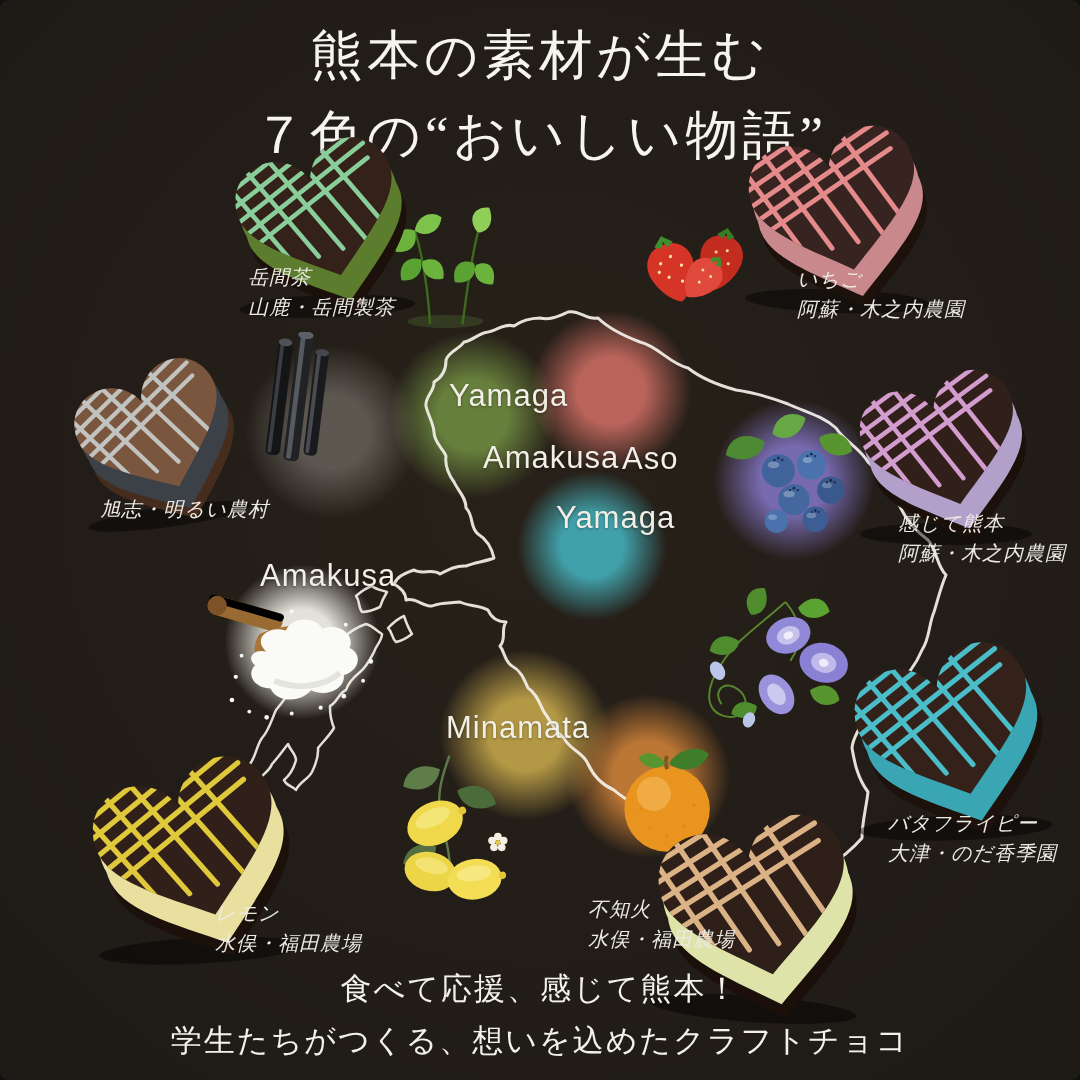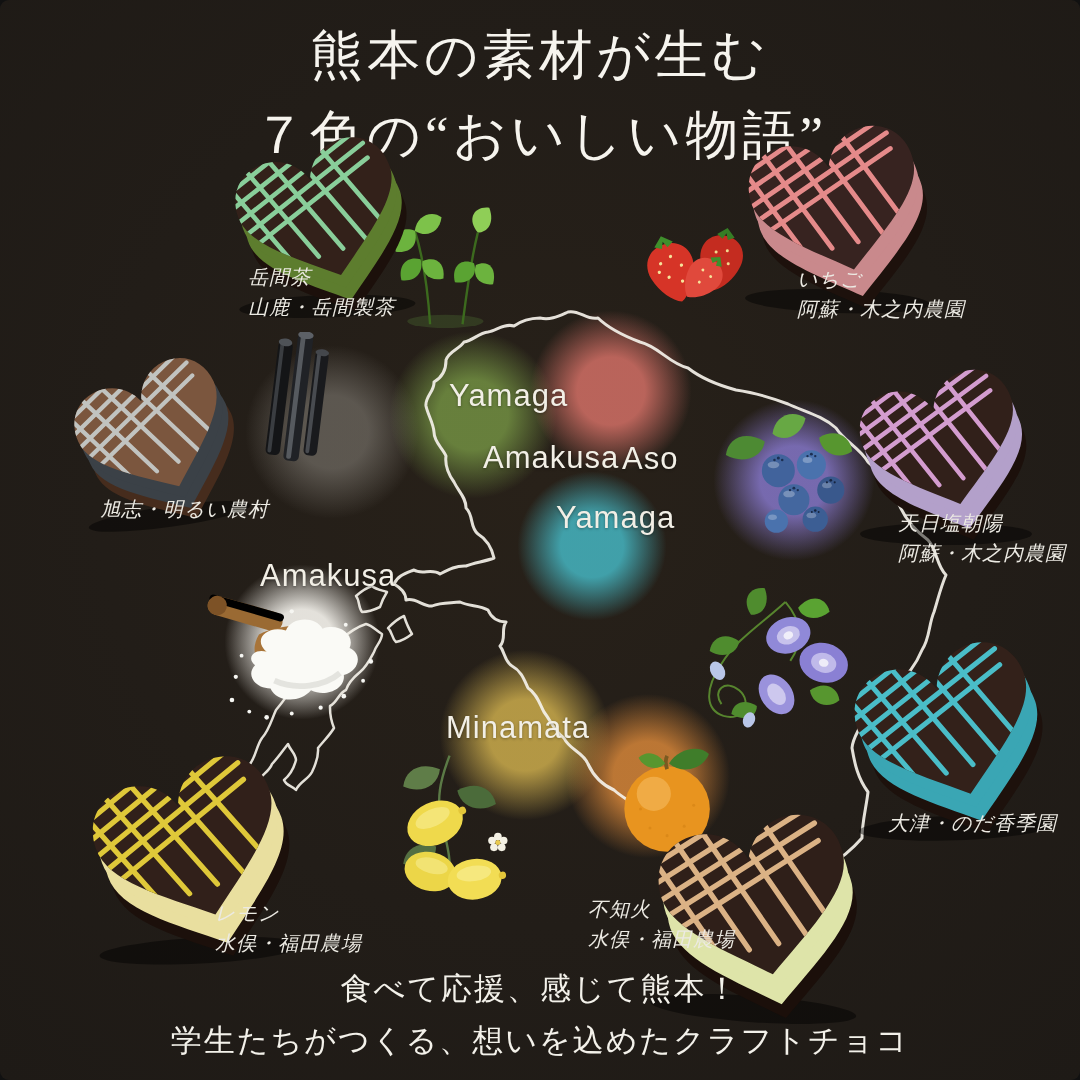--- a/index.html
+++ b/index.html
@@ -511,24 +511,25 @@
     <div>山鹿・岳間製茶</div>
   </div>
   <div class="plabel" style="left:797px;top:264px">
     <div>いちご</div>
     <div>阿蘇・木之内農園</div>
   </div>
   <div class="plabel" style="left:100px;top:494px">
     <div>旭志・明るい農村</div>
   </div>
   <div class="plabel" style="left:898px;top:508px">
-    <div>天日塩朝陽</div>
+    <div>感じて熊本</div>
     <div>阿蘇・木之内農園</div>
   </div>
   <div class="plabel" style="left:888px;top:808px">
+    <div>バタフライピー</div>
     <div>大津・のだ香季園</div>
   </div>
   <div class="plabel" style="left:215px;top:898px">
     <div>レモン</div>
     <div>水俣・福田農場</div>
   </div>
   <div class="plabel" style="left:588px;top:894px">
     <div>不知火</div>
     <div>水俣・福田農場</div>
   </div>

